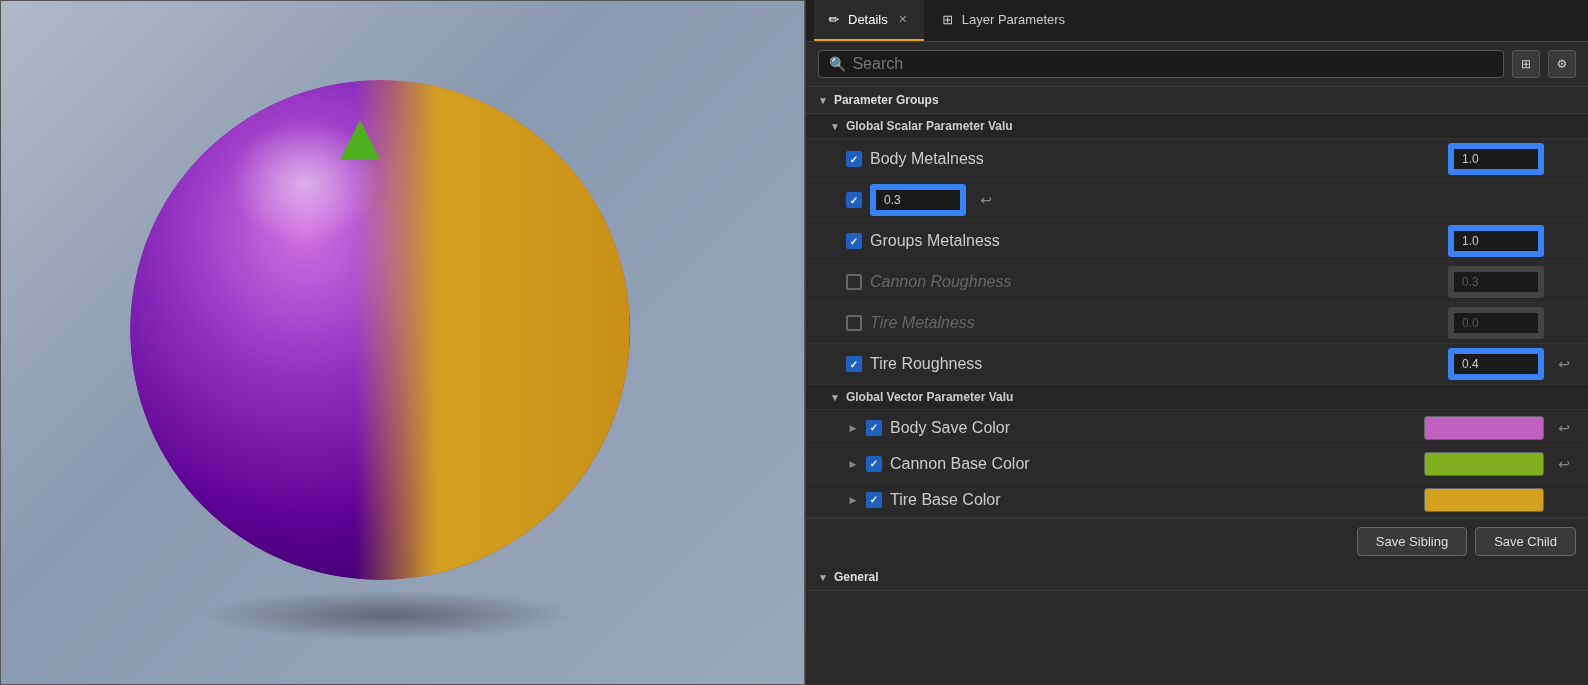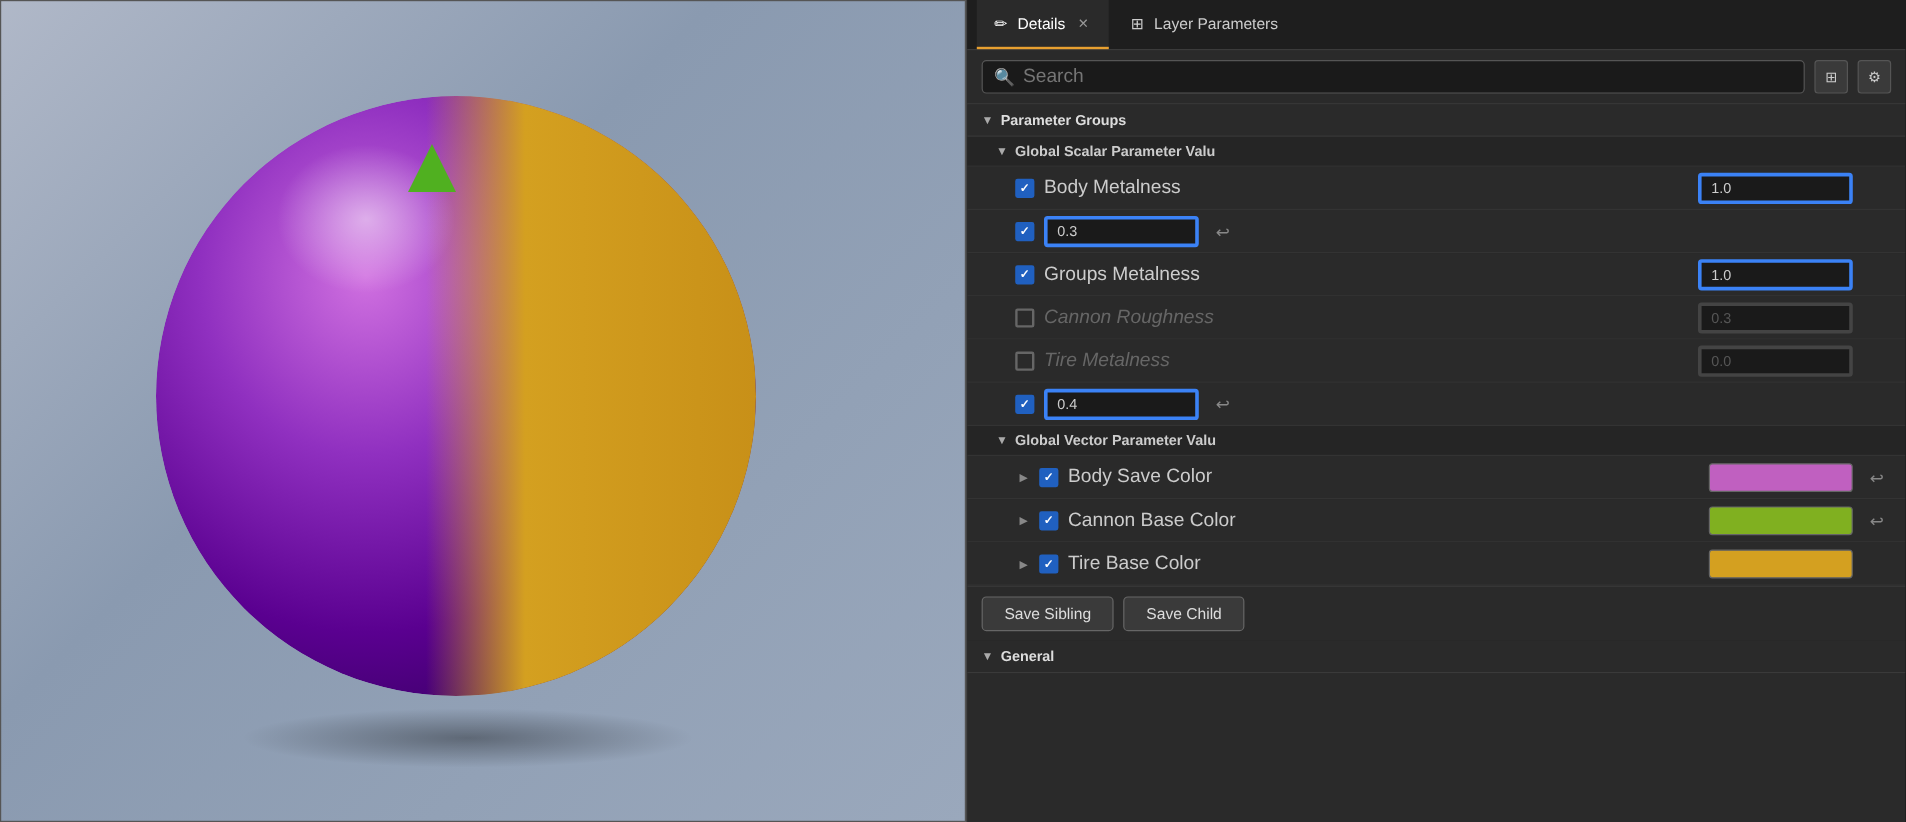--- a/index.html
+++ b/index.html
@@ -299,23 +299,23 @@
 
     .param-name {
       flex: 1;
       font-size: 16px;
       color: #ccc;
     }
 
     .param-name.disabled { color: #666; font-style: italic; }
 
     .param-value-box {
-      width: 129px;
+      width: 96px;
       background: #1a1a1a;
-      border: 3px solid #3b82f6;
+      border: 6px solid #3b82f6;
       border-radius: 3px;
       padding: 3px 8px;
       font-size: 12px;
       color: #ccc;
       text-align: left;
     }
 
     .param-value-box.disabled {
       color: #555;
       border-color: #444;
@@ -341,21 +341,21 @@
     }
 
     .param-reset-placeholder {
       width: 24px;
       margin-left: 8px;
     }
 
     
     .action-bar {
       display: flex;
-      justify-content: flex-start;
+      justify-content: flex-end;
       align-items: center;
       padding: 8px 12px;
       gap: 8px;
       border-top: 1px solid #3a3a3a;
       background: #2a2a2a;
     }
 
     .action-btn {
       padding: 6px 18px;
       background: #3a3a3a;
@@ -446,20 +446,21 @@
 
     <div class="param-row">
       <div class="param-checkbox"></div>
       <span class="param-name disabled">Tire Metalness</span>
       <div class="param-value-box disabled">0.0</div>
       <div class="param-reset-placeholder"></div>
     </div>
 
     <div class="param-row">
       <div class="param-checkbox checked"></div>
+      <span class="param-name">Tire Roughness</span>
       <div class="param-value-box">0.4</div>
       <div class="param-reset-btn">↩</div>
     </div>
 
     <div class="subsection-header">
       <span class="arrow">▼</span>
       <span>Global Vector Parameter Valu</span>
     </div>
 
     <div class="param-row">

